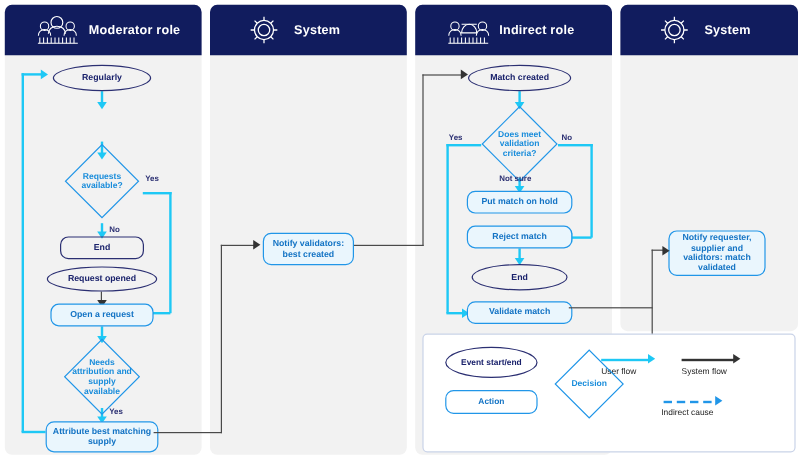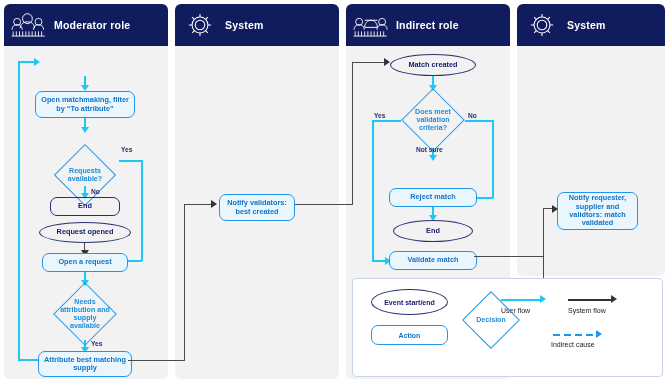--- a/index.html
+++ b/index.html
@@ -20,21 +20,21 @@
   }
   .lane-header {
     position: absolute;
     left: 0; top: 0;
     height: 42px;
     width: 100%;
     background: #111c5e;
     border-radius: 6px 6px 0 0;
     display: flex;
     align-items: center;
-    padding-left: 6px;
+    padding-left: 26px;
   }
   .lane-header .hdr-icon { flex: 0 0 auto; width: 38px; height: 30px; display:block; }
   .lane-header .hdr-title {
     color: #ffffff;
     font-size: 10.5px;
     font-weight: bold;
     letter-spacing: 0.2px;
     margin-left: 6px;
     white-space: nowrap;
   }
@@ -156,32 +156,32 @@
         <circle cx="36" cy="13" r="4.4" fill="none" stroke="#fff" stroke-width="1.1"></circle>
         <path d="M29.5 23c0-4 3-6.5 6.5-6.5s6.5 2.5 6.5 6.5" fill="none" stroke="#fff" stroke-width="1.1"></path>
         <g stroke="#fff" stroke-width="1.1" fill="none">
           <path d="M4 25v6M8 25v6M12 25v6M16 25v6M20 25v6M24 25v6M28 25v6M32 25v6M36 25v6M40 25v6"></path>
           <path d="M2 31h42"></path>
         </g>
       </svg>
       <span class="hdr-title">Moderator role</span>
     </div>
 
+    <div class="node node-event" style="left:40px; top:50px; width:82px; height:22px;">
+      <span>Regularly</span>
+    </div>
 
     <div class="edge user" style="left:80px; top:72px; width:1.8px; height:11px;"></div>
     <div class="tri down user" style="left:77px; top:81px;"></div>
 
-    <div class="node node-action" style="left:31px; top:87px; width:100px; height:27px; padding:0 4px;">
-      <span>Open matchmaking, filter by “To attribute”</span>
-    </div>
 
     <div class="edge user" style="left:80px; top:114px; width:1.8px; height:11px;"></div>
     <div class="tri down user" style="left:77px; top:123px;"></div>
 
-    <div class="diamond" style="left:45px; top:140px; width:72px; height:62px;">
+    <div class="diamond" style="left:45px; top:116px; width:72px; height:62px;">
       <div class="dshape" style="width:44px; height:44px;"></div>
       <div class="dtext" style="padding:0 8px;">Requests available?</div>
     </div>
 
     <div class="elabel" style="left:117px; top:142px;">Yes</div>
     <div class="edge user" style="left:115px; top:156px; width:24px; height:1.6px;"></div>
     <div class="edge user" style="left:137px; top:156px; width:1.6px; height:101px;"></div>
     <div class="edge user" style="left:122px; top:256px; width:16px; height:1.6px;"></div>
     <div class="tri left user" style="left:117px; top:253px;"></div>
 
@@ -291,20 +291,23 @@
     <div class="elabel" style="left:122px; top:108px;">No</div>
     <div class="edge user" style="left:119px; top:116px; width:29px; height:1.6px;"></div>
     <div class="edge user" style="left:146px; top:116px; width:1.6px; height:78px;"></div>
     <div class="edge user" style="left:130px; top:193px; width:17px; height:1.6px;"></div>
     <div class="tri left user" style="left:125px; top:190px;"></div>
 
     <div class="elabel" style="left:70px; top:142px;">Not sure</div>
     <div class="edge user" style="left:86px; top:144px; width:1.8px; height:9px;"></div>
     <div class="tri down user" style="left:83px; top:151px;"></div>
 
+    <div class="node node-action" style="left:43px; top:155px; width:88px; height:19px;">
+      <span>Put match on hold</span>
+    </div>
 
     <div class="node node-action" style="left:43px; top:184px; width:88px; height:19px;">
       <span>Reject match</span>
     </div>
 
     <div class="edge user" style="left:86px; top:203px; width:1.8px; height:11px;"></div>
     <div class="tri down user" style="left:83px; top:211px;"></div>
 
     <div class="node node-event" style="left:47px; top:216px; width:80px; height:22px;">
       <span>End</span>

